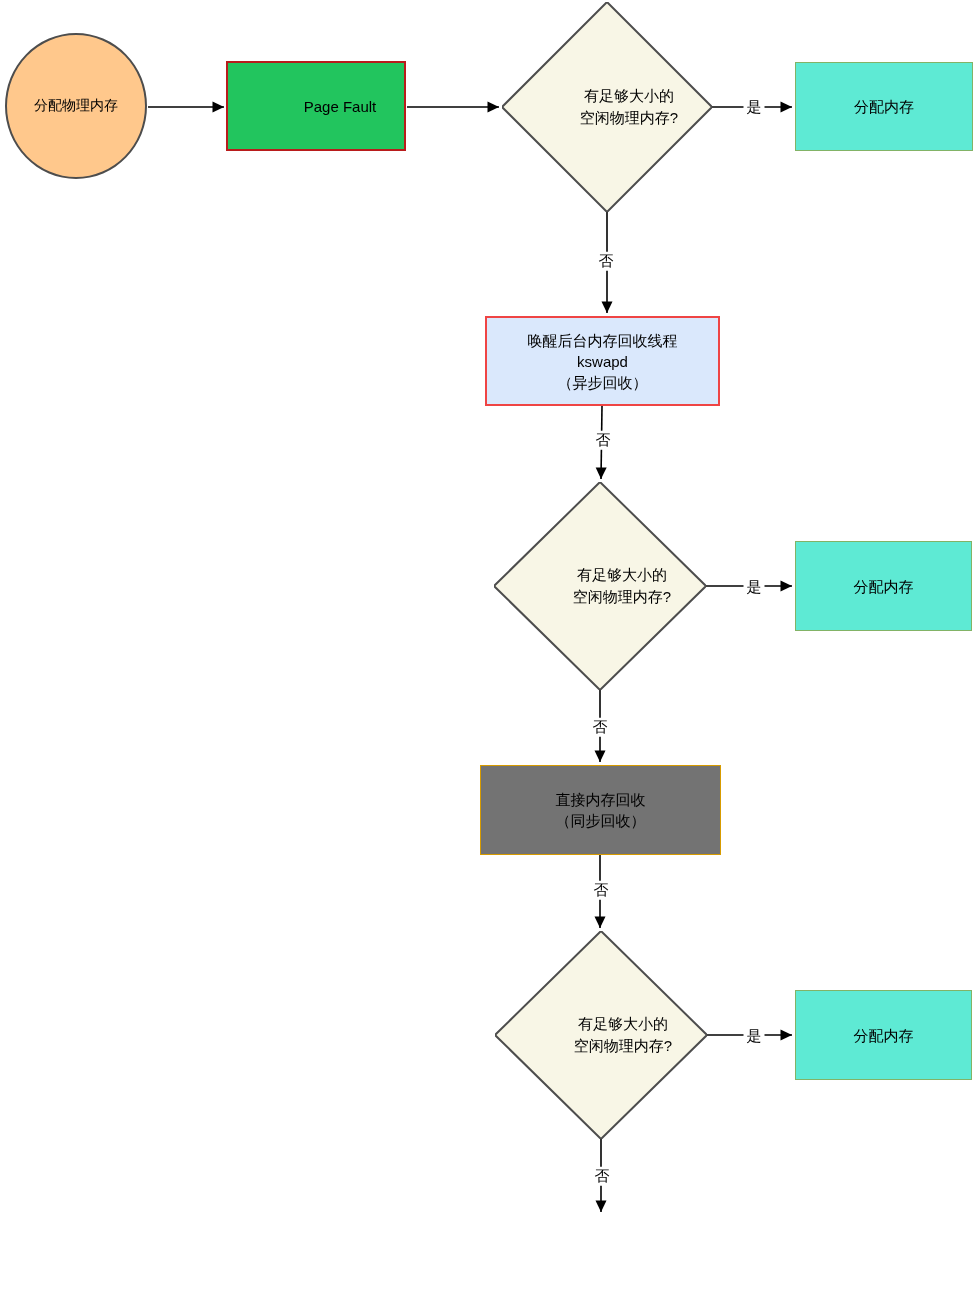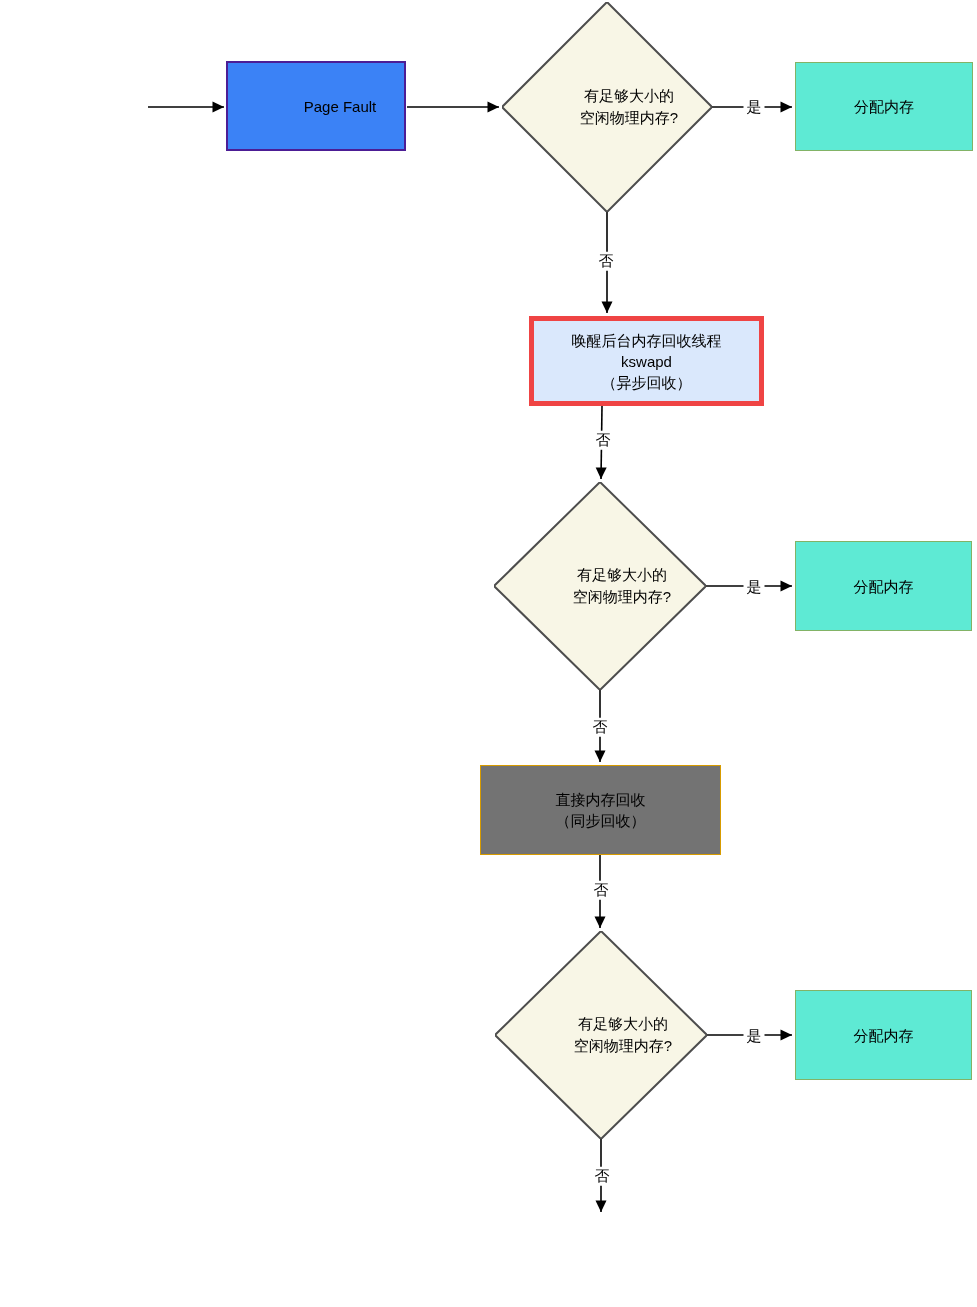--- a/index.html
+++ b/index.html
@@ -34,33 +34,32 @@
     z-index: 2;
     padding: 2px 6px;
   }
   .ellipse {
     border: 2px solid #4d4d4d;
     border-radius: 50%;
     background: #ffc88c;
     font-size: 14px;
   }
   .rect-plain {
-    border: 2px solid #4c1d95;
-    background: #3b82f6;
+    border: 2px solid #b91c1c;
+    background: #22c55e;
     padding-left: 48px;
   }
   .rect-green {
     border: 1.5px solid #82b366;
     background: #5eead4;
     text-align: center;
   }
   .rect-blue {
-    border: 5px solid #ef4444;
+    border: 2px solid #ef4444;
     background: #dae8fc;
-    margin-left: 44px;
   }
   .rect-orange {
     border: 1.5px solid #d79b00;
     background: #737373;
   }
   .rect-red {
     border: 1.5px solid #b85450;
     background: #f8cecc;
   }
   .diamond { border: none; background: transparent; }
@@ -99,20 +98,23 @@
       <line x1="607" y1="212" x2="607" y2="313" marker-end="url(#arrow)"></line>
       <line x1="602" y1="406" x2="601" y2="479" marker-end="url(#arrow)"></line>
       <line x1="706" y1="586" x2="792" y2="586" marker-end="url(#arrow)"></line>
       <line x1="600" y1="690" x2="600" y2="762" marker-end="url(#arrow)"></line>
       <line x1="600" y1="855" x2="600" y2="928" marker-end="url(#arrow)"></line>
       <line x1="707" y1="1035" x2="792" y2="1035" marker-end="url(#arrow)"></line>
       <line x1="601" y1="1138" x2="601" y2="1212" marker-end="url(#arrow)"></line>
     </g>
   </svg>
 
+  <div class="node ellipse" style="left:5px; top:33px; width:142px; height:146px;">
+    <span class="label">分配物理内存</span>
+  </div>
 
   <div class="node rect-plain" style="left:226px; top:61px; width:180px; height:90px;">
     <span class="label">Page Fault</span>
   </div>
 
   <div class="node diamond" style="left:502px; top:2px; width:210px; height:210px;">
     <svg class="shape" viewBox="0 0 100 100" preserveAspectRatio="none">
       <polygon points="50,0 100,50 50,100 0,50" fill="#f8f6e6" stroke="#4d4d4d" stroke-width="2" vector-effect="non-scaling-stroke"></polygon>
     </svg>
     <span class="label">有足够大小的

